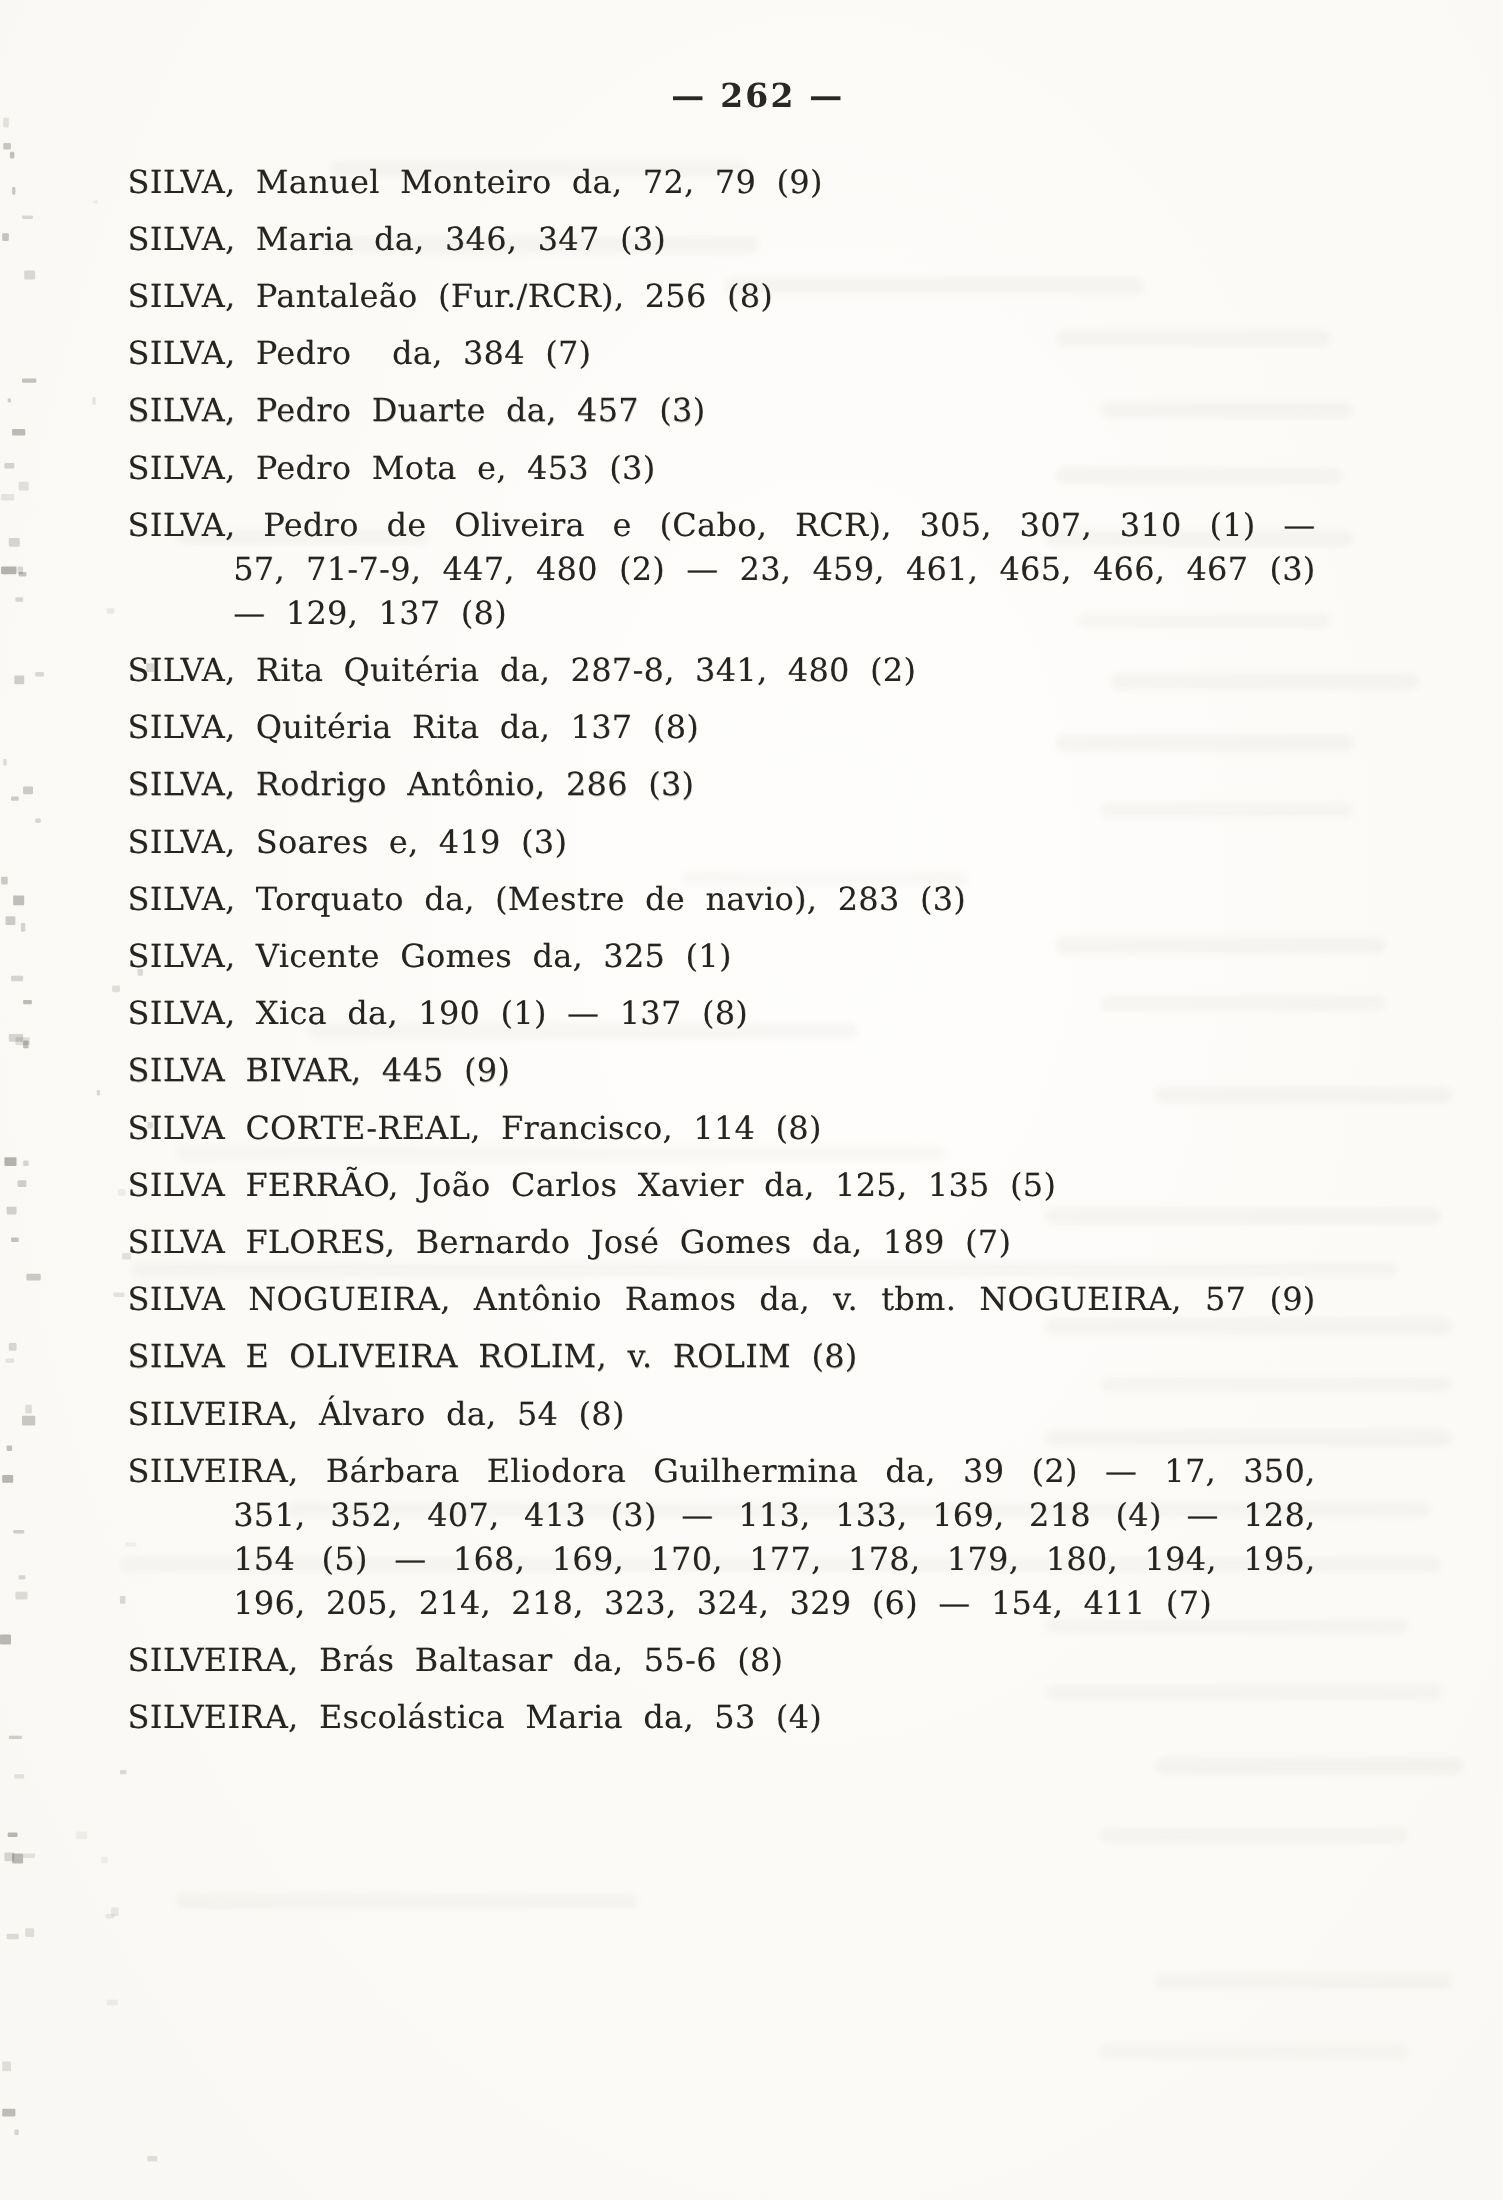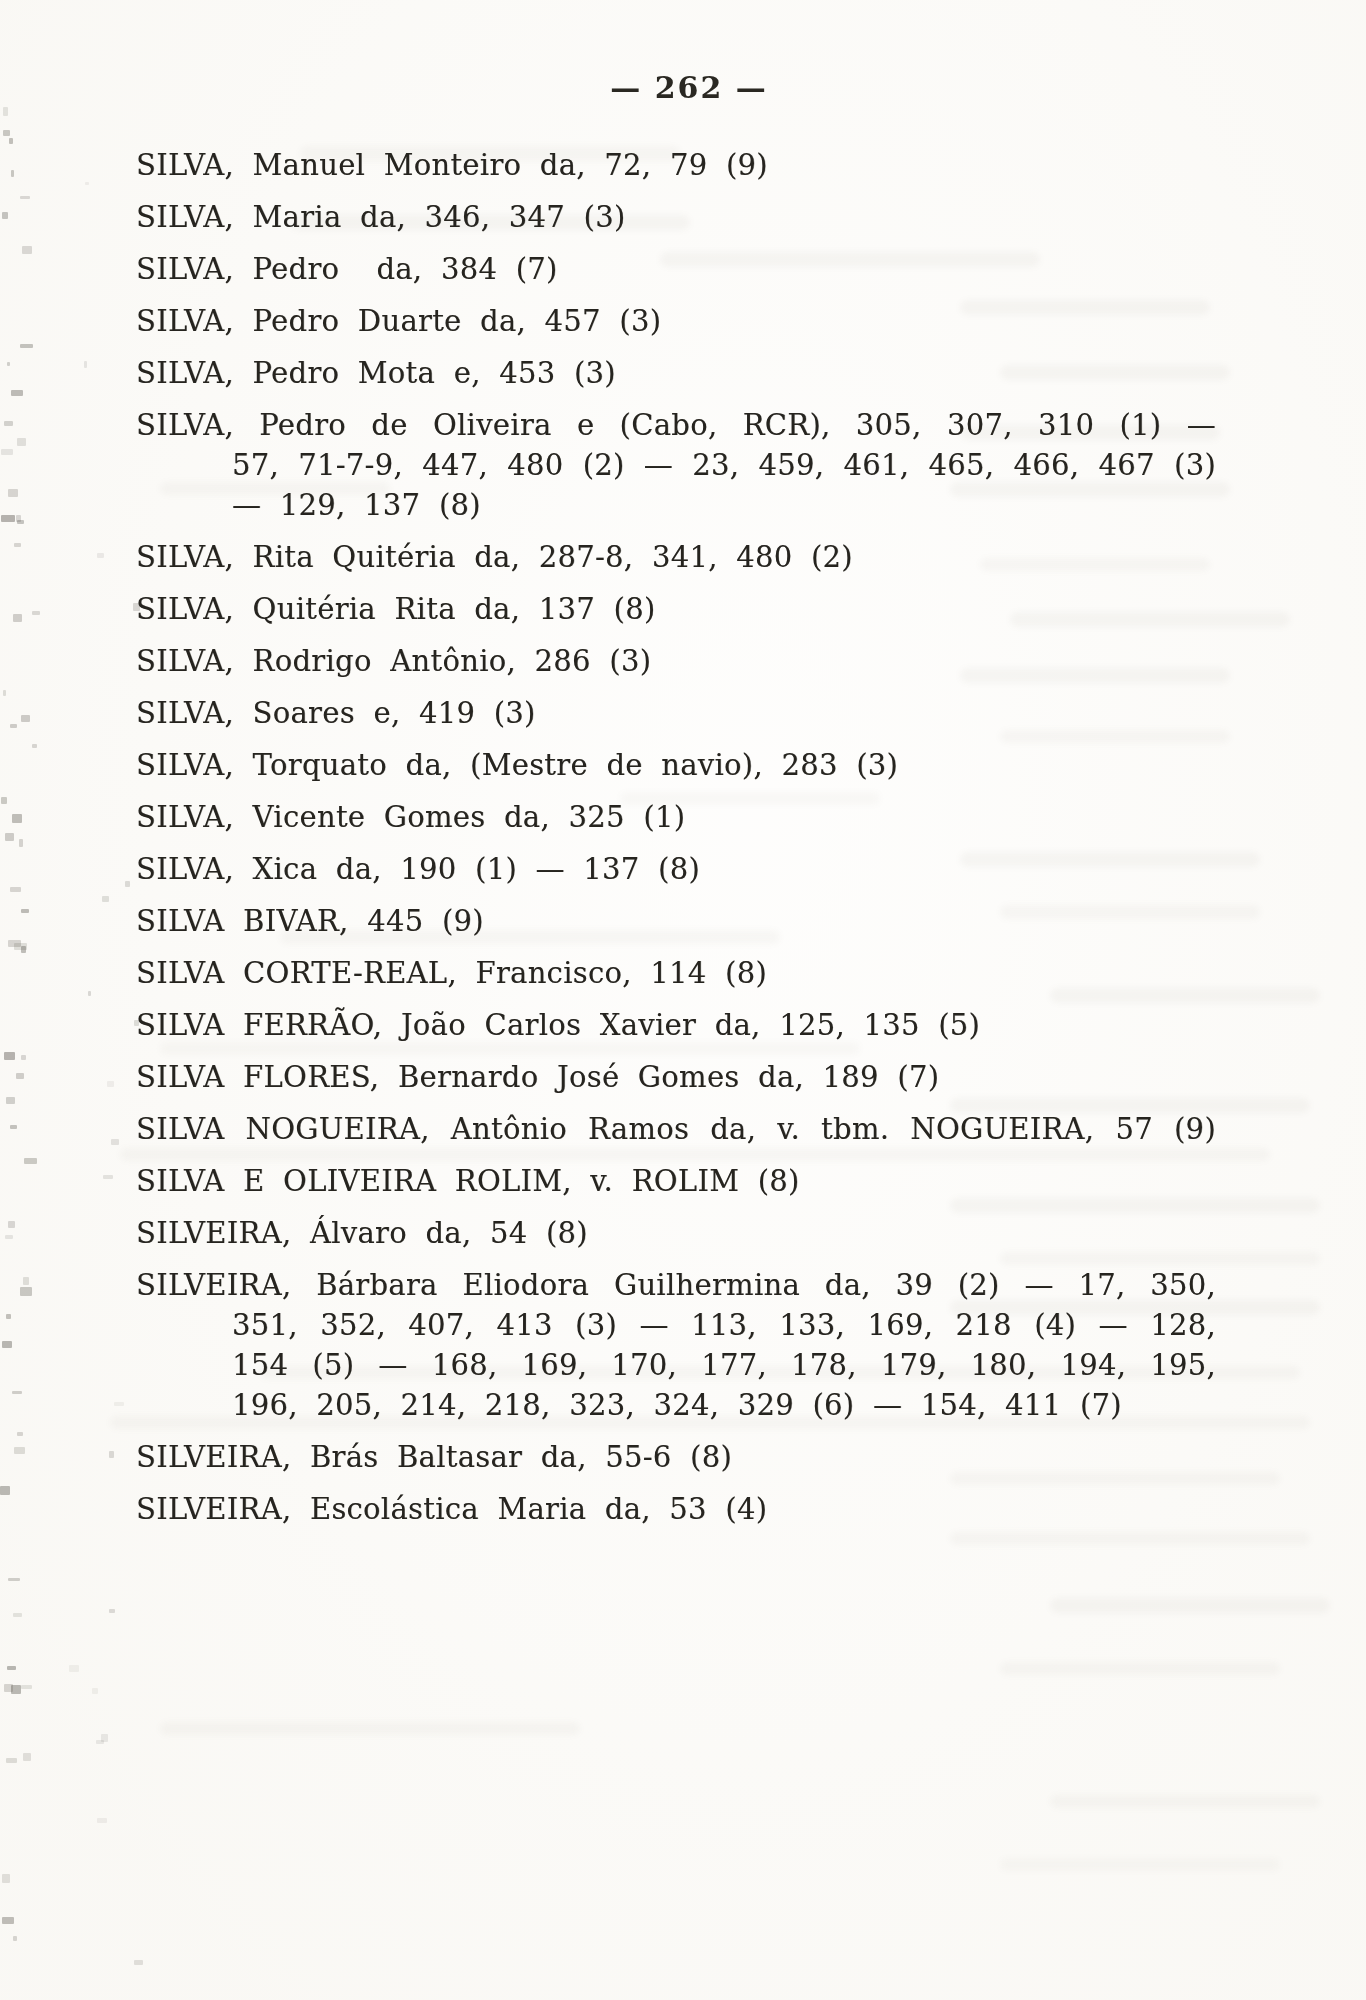--- a/index.html
+++ b/index.html
@@ -30,21 +30,21 @@
     text-align: center;
     font-size: 30px;
     font-weight: 600;
     letter-spacing: 2px;
     transform: translateX(6px);
     color: #2a2822;
   }
   #entries {
     position: absolute;
     top: 145px;
-    left: 136px;
+    left: 116px;
     width: 1080px;
   }
   .entry { margin-bottom: 12px; }
   .entry:last-child { margin-bottom: 0; }
   .line {
     font-size: 29px;
     line-height: 40px;
     height: 40px;
     word-spacing: 9px;
     letter-spacing: 0.3px;
@@ -192,20 +192,23 @@
     </div>
   <div id="page-number">— 262 —</div>
   <div id="entries">
       <div class="entry">
         <div class="line">SILVA, Manuel Monteiro da, 72, 79 (9)</div>
       </div>
       <div class="entry">
         <div class="line">SILVA, Maria da, 346, 347 (3)</div>
       </div>
       <div class="entry">
+        <div class="line">SILVA, Pantaleão (Fur./RCR), 256 (8)</div>
+      </div>
+      <div class="entry">
         <div class="line">SILVA, Pedro&nbsp; da, 384 (7)</div>
       </div>
       <div class="entry">
         <div class="line">SILVA, Pedro Duarte da, 457 (3)</div>
       </div>
       <div class="entry">
         <div class="line">SILVA, Pedro Mota e, 453 (3)</div>
       </div>
       <div class="entry">
         <div class="line j">SILVA, Pedro de Oliveira e (Cabo, RCR), 305, 307, 310 (1) —</div>

